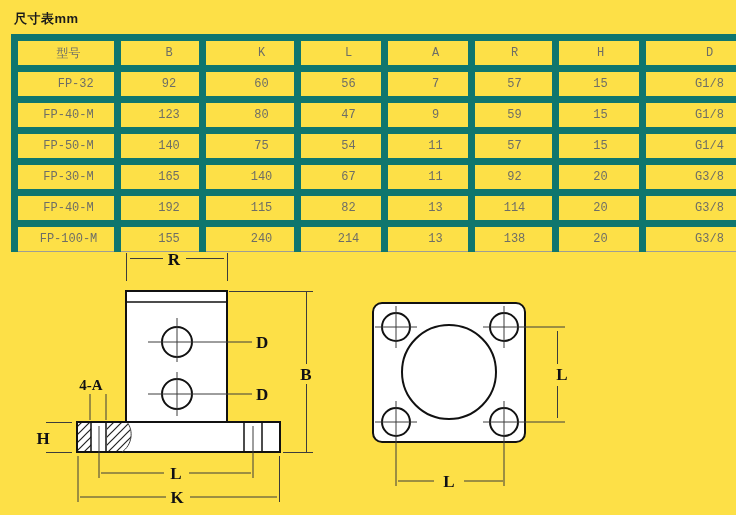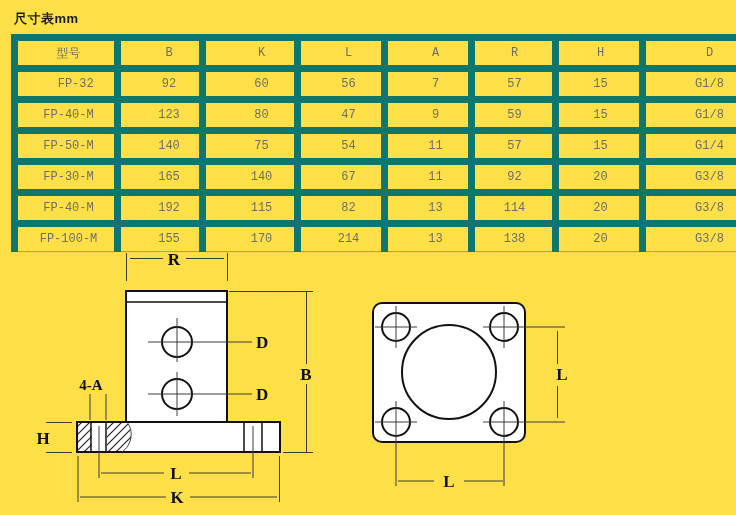--- a/index.html
+++ b/index.html
@@ -107,21 +107,21 @@
         <td class="c2">115</td>
         <td class="c3">82</td>
         <td class="c4">13</td>
         <td class="c5">114</td>
         <td class="c6">20</td>
         <td class="c7">G3/8</td>
       </tr>
       <tr>
         <td class="c0">FP-100-M</td>
         <td class="c1">155</td>
-        <td class="c2">170</td>
+        <td class="c2">240</td>
         <td class="c3">214</td>
         <td class="c4">13</td>
         <td class="c5">138</td>
         <td class="c6">20</td>
         <td class="c7">G3/8</td>
       </tr>
     </tbody>
   </table>
 
   <svg class="drawing" width="736" height="275" viewBox="0 240 736 275" xmlns="http://www.w3.org/2000/svg">

